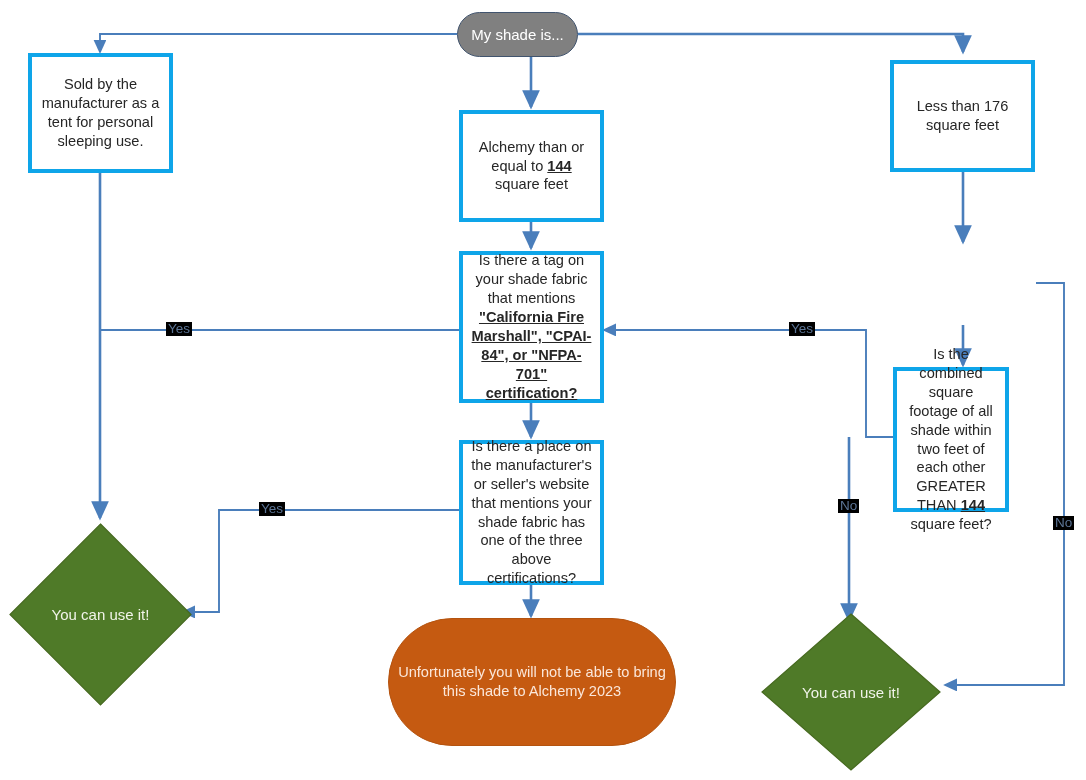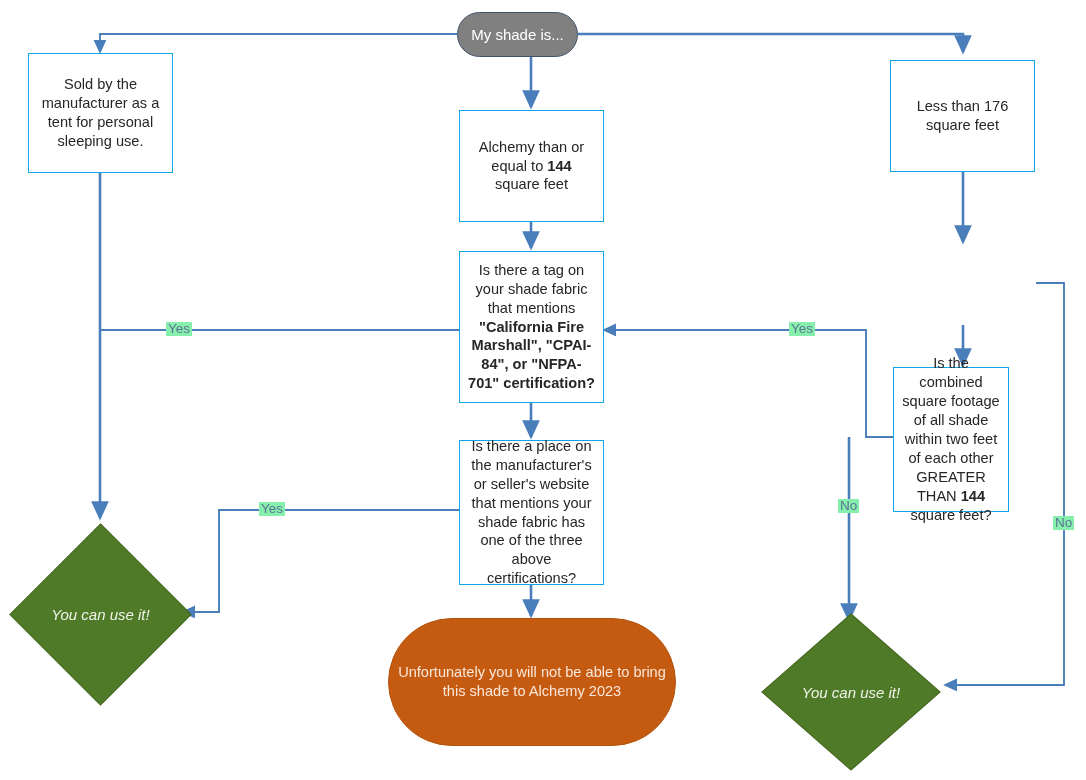--- a/index.html
+++ b/index.html
@@ -35,41 +35,40 @@
   }
   .node .txt {
     display: block;
     width: 100%;
     padding: 0 7px;
     box-sizing: border-box;
     line-height: 1.30;
   }
   .rect {
     background: #ffffff;
-    border: 1px solid #0ea5e9;
+    border: 4px solid #0ea5e9;
     color: #262626;
     font-size: 14.6px;
   }
   .start {
     background: #808080;
     border: 1.4px solid #41546e;
     border-radius: 24px;
     color: #ffffff;
     font-size: 15px;
   }
   .terminal {
     background: #c55a11;
     border: 1px solid #b4530f;
     border-radius: 72px;
     color: #fbe7da;
     font-size: 14.6px;
   }
   .diamond-wrap {
     position: absolute;
-    font-style: italic;
   }
   .diamond-shape {
     position: absolute;
     left: 0;
     top: 0;
     width: 100%;
     height: 100%;
   }
   .diamond-label {
     position: absolute;
@@ -81,26 +80,26 @@
     align-items: center;
     justify-content: center;
     color: #f1f4ea;
     font-size: 15px;
     text-align: center;
   }
   .edge-label {
     position: absolute;
     color: #5b7495;
     font-size: 13.5px;
-    background: #86efac;
+    background: #000000;
     padding: 0 2px;
     white-space: nowrap;
     line-height: 1;
   }
-  b { font-weight: bold; }
+  b { font-weight: bold; text-decoration: underline; }
 </style>
 </head>
 <body>
 
 <div id="canvas">
 
   <svg id="wires" viewBox="0 0 1086 780">
     <defs>
       <marker id="arrow" markerWidth="9" markerHeight="9" refX="6.4" refY="3.4" orient="auto" markerUnits="strokeWidth">
         <path d="M0,0 L7.4,3.4 L0,6.8 z" fill="#4a7ebb"></path>

